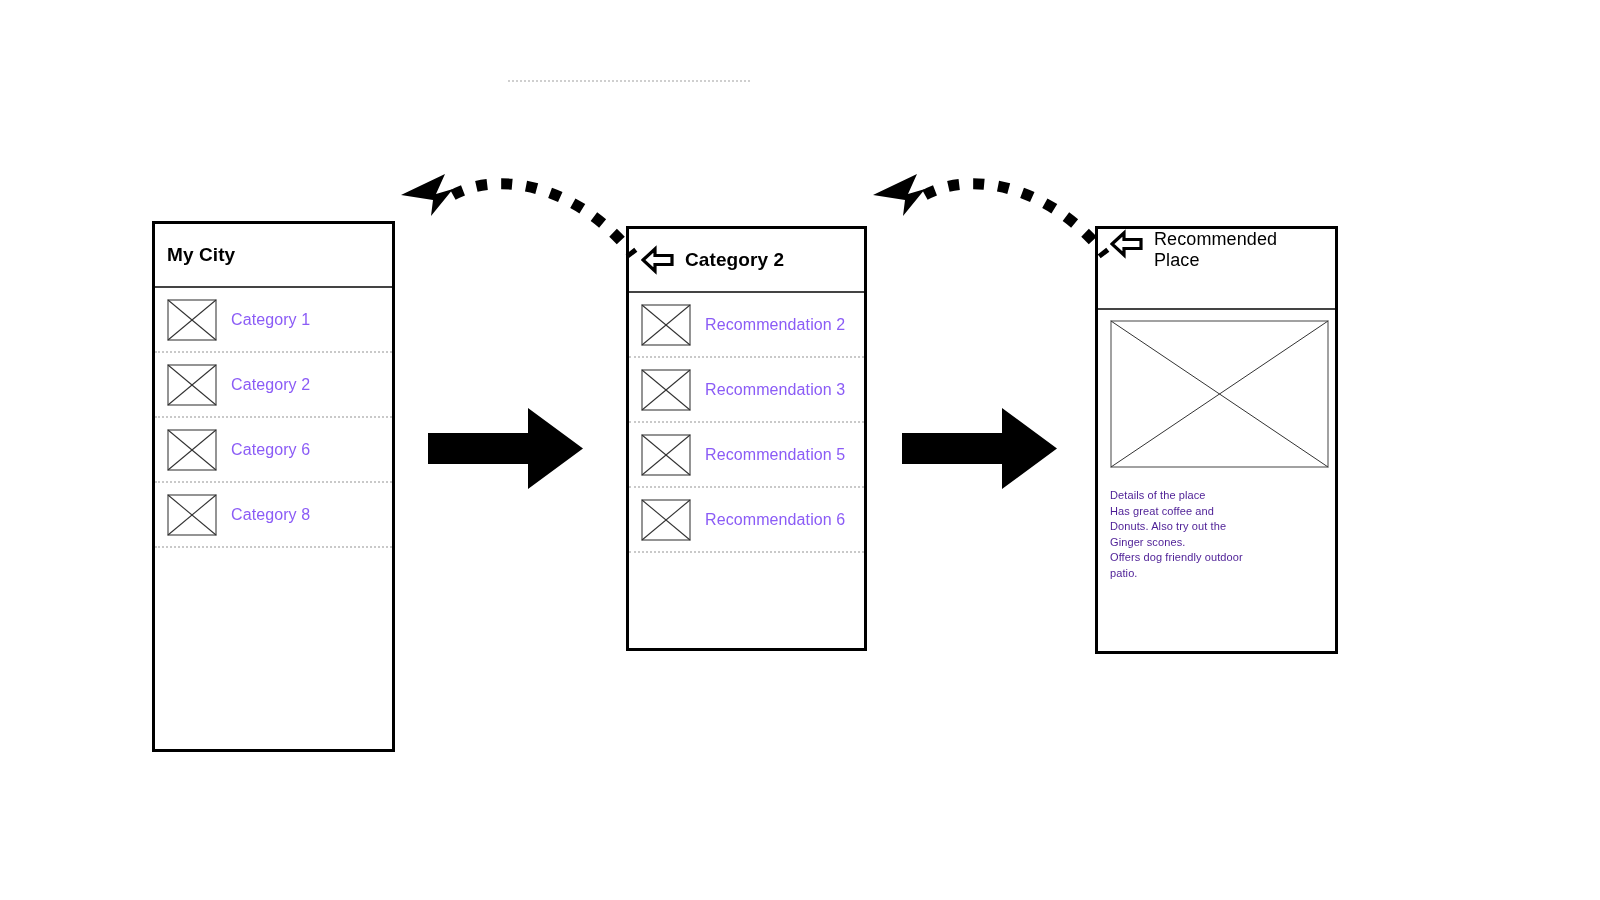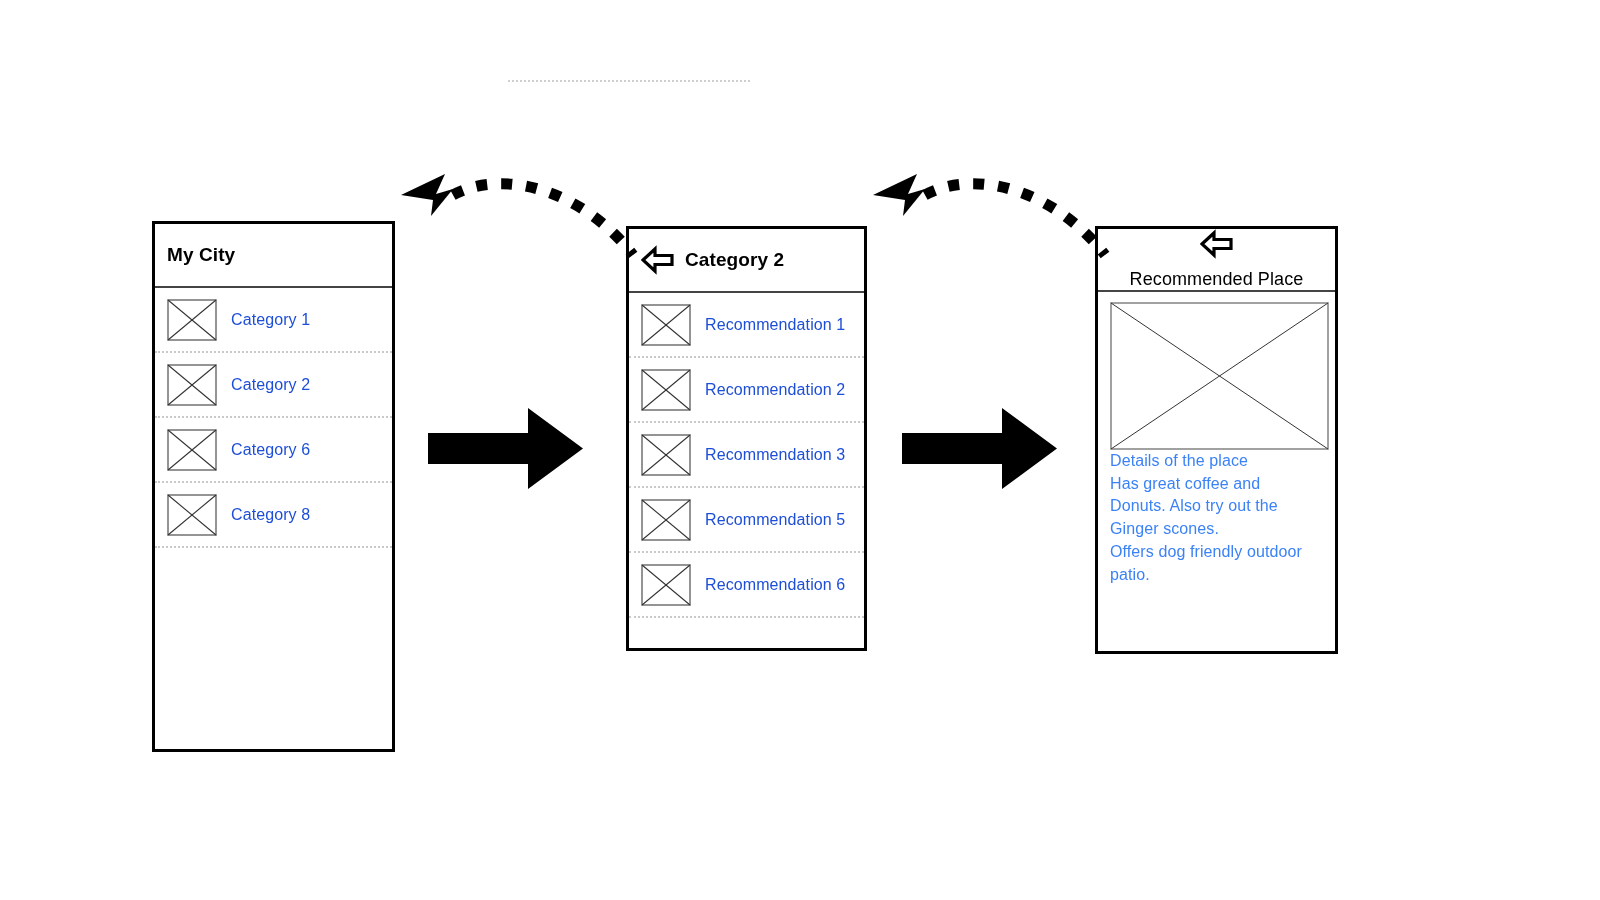--- a/index.html
+++ b/index.html
@@ -50,23 +50,22 @@
   .screen-header {
     box-sizing: border-box;
     height: 64px;
     border-bottom: 2px solid #444444;
     display: flex;
     align-items: center;
     padding: 0 12px;
     gap: 10px;
   }
   .screen-header.tall {
-    height: 63px;
-    align-items: center;
-    flex-direction: column;
+    height: 81px;
+    align-items: flex-start;
   }
   .screen-title {
     font-size: 19px;
     font-weight: 600;
     letter-spacing: 0.1px;
     line-height: 1.18;
     color: #000000;
   }
   .screen-title.two-line {
     font-size: 18px;
@@ -92,38 +91,39 @@
   }
   .thumb {
     flex: 0 0 auto;
     width: 50px;
     height: 42px;
     display: block;
   }
   .row-label {
     font-size: 16px;
     font-weight: 400;
-    color: #1d4ed8;
+    color: #8b5cf6;
     letter-spacing: 0.1px;
     white-space: nowrap;
   }
 
   
   .detail-body {
     padding: 10px 12px 0 12px;
   }
   .hero {
     width: 219px;
     height: 148px;
     display: block;
   }
   .detail-text {
-    font-size: 16px;
+    margin-top: 20px;
+    font-size: 11px;
     line-height: 1.42;
-    color: #3b82f6;
+    color: #4c1d95;
     letter-spacing: 0.1px;
     white-space: pre-line;
   }
 
   
   .flow-arrow {
     position: absolute;
     width: 155px;
     height: 85px;
   }
@@ -193,28 +193,20 @@
 
   <div class="screen" id="screen-2">
     <div class="screen-header">
       <svg class="back-icon" viewBox="0 0 34 30">
         <path d="M2 15 L14 4 L14 10.5 L31 10.5 L31 19.5 L14 19.5 L14 26 Z" fill="#ffffff" stroke="#000000" stroke-width="3.2" stroke-linejoin="miter"></path>
       </svg>
       <div class="screen-title">Category 2</div>
     </div>
     <div class="list">
 
-      <div class="list-row">
-        <svg class="thumb" viewBox="0 0 50 42">
-          <rect x="1" y="1" width="48" height="40" fill="#ffffff" stroke="#7a7a7a" stroke-width="1.6"></rect>
-          <line x1="1" y1="1" x2="49" y2="41" stroke="#333333" stroke-width="1.1"></line>
-          <line x1="49" y1="1" x2="1" y2="41" stroke="#333333" stroke-width="1.1"></line>
-        </svg>
-        <span class="row-label">Recommendation 1</span>
-      </div>
 
       <div class="list-row">
         <svg class="thumb" viewBox="0 0 50 42">
           <rect x="1" y="1" width="48" height="40" fill="#ffffff" stroke="#7a7a7a" stroke-width="1.6"></rect>
           <line x1="1" y1="1" x2="49" y2="41" stroke="#333333" stroke-width="1.1"></line>
           <line x1="49" y1="1" x2="1" y2="41" stroke="#333333" stroke-width="1.1"></line>
         </svg>
         <span class="row-label">Recommendation 2</span>
       </div>
 

